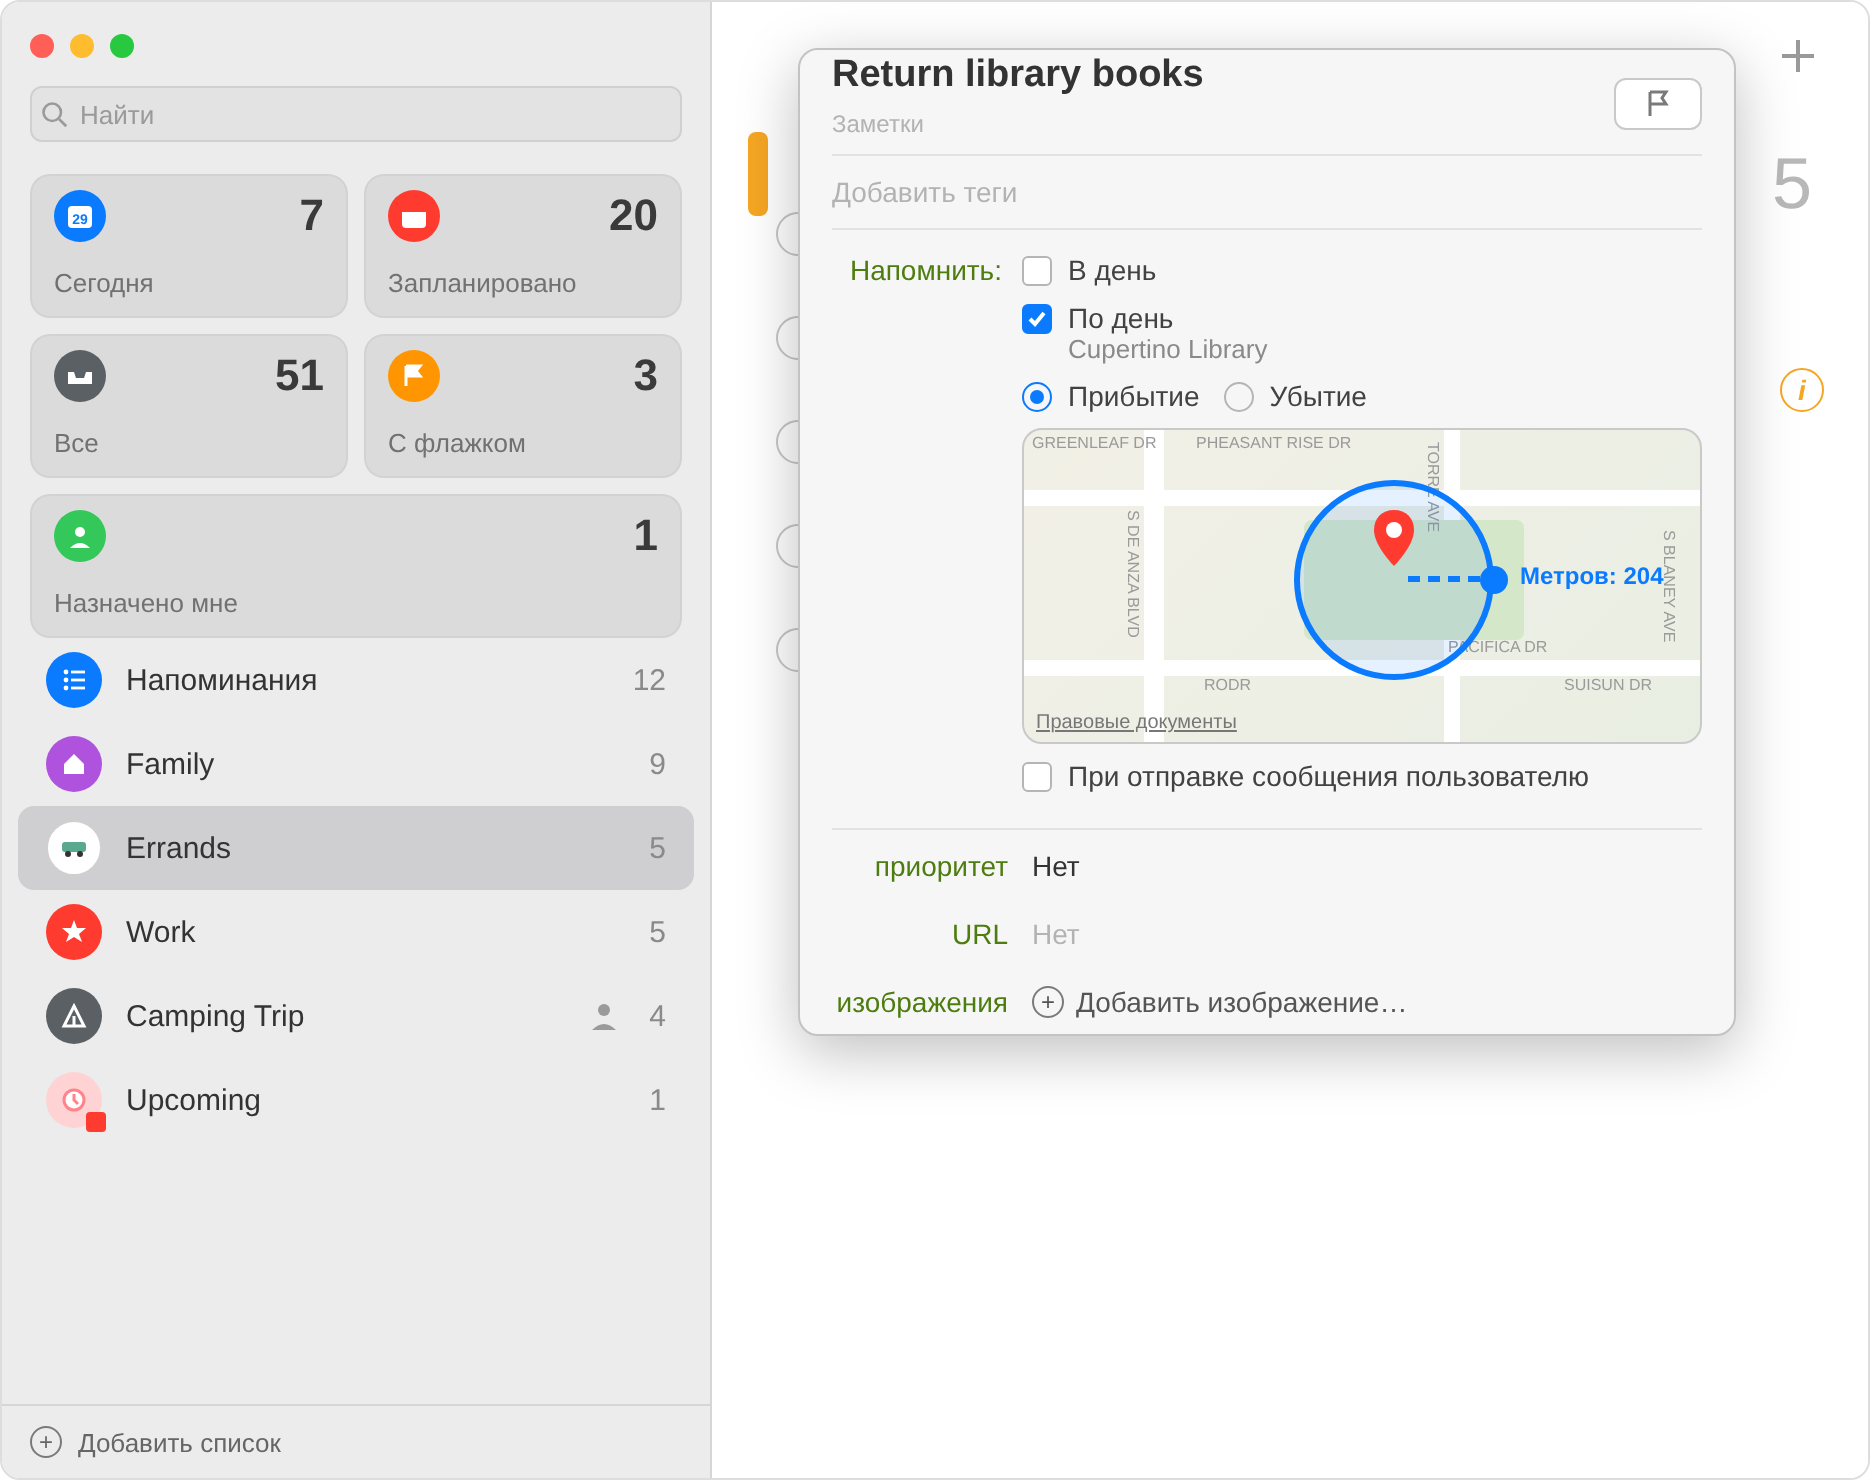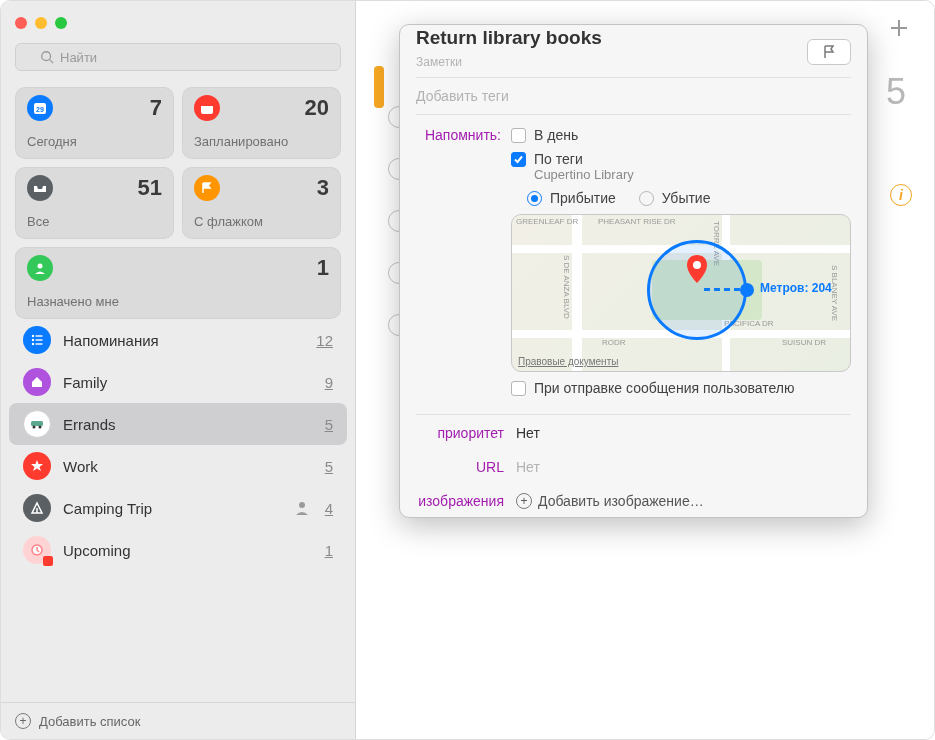--- a/index.html
+++ b/index.html
@@ -3,65 +3,65 @@
 <meta charset="utf-8">
 <style>
 * { box-sizing: border-box; margin: 0; padding: 0; font-family: -apple-system, "Helvetica Neue", Arial, sans-serif; }
 body { width: 935px; height: 740px; background: #fff; display: flex; overflow: hidden; border: 1px solid #ddd; border-radius: 10px; position: relative; }
 
 .sidebar { width: 355px; background: #ececec; border-right: 1px solid #d6d6d6; display: flex; flex-direction: column; padding: 8px 0 0 0; }
 .traffic { display: flex; gap: 8px; padding: 8px 14px; }
 .dot { width: 12px; height: 12px; border-radius: 50%; }
 .red { background: #ff5f57; } .yellow { background: #febc2e; } .green { background: #28c840; }
 
-.search { margin: 6px 14px; height: 28px; background: #e3e3e3; border: 1px solid #d0d0d0; border-radius: 6px; display: flex; align-items: center; padding: 0 24px; color: #9a9a9a; font-size: 13px; gap: 6px; }
+.search { margin: 6px 14px; height: 28px; background: #e3e3e3; border: 1px solid #d0d0d0; border-radius: 6px; display: flex; align-items: center; padding: 0 4px; color: #9a9a9a; font-size: 13px; gap: 6px; }
 .search svg { width: 14px; height: 14px; }
 
 .cards { display: grid; grid-template-columns: 1fr 1fr; gap: 8px; padding: 10px 14px 0 14px; }
 .card { background: #dcdbdb; border-radius: 10px; padding: 8px 12px 10px 12px; display: flex; flex-direction: column; height: 72px; box-shadow: inset 0 0 0 1px rgba(0,0,0,0.04); }
 .card:nth-child(5) { grid-column: 1 / -1; }
 .card-top { display: flex; justify-content: space-between; align-items: center; }
 .card-icon { width: 26px; height: 26px; border-radius: 50%; display: flex; align-items: center; justify-content: center; color: #fff; }
 .card-count { font-size: 22px; font-weight: 700; color: #3a3a3a; }
 .card-label { font-size: 13px; color: #717171; margin-top: auto; font-weight: 500; }
 
 .section-title { font-size: 12px; color: #8a8a8a; font-weight: 600; padding: 16px 22px 4px; }
 .lists { display: flex; flex-direction: column; padding: 0 8px; }
 .list-row { display: flex; align-items: center; height: 42px; padding: 0 14px; border-radius: 8px; gap: 12px; font-size: 15px; color: #333; }
 .list-row.sel { background: #cfceD0; }
 .list-icon { width: 28px; height: 28px; border-radius: 50%; display: flex; align-items: center; justify-content: center; color: #fff; font-size: 14px; flex-shrink: 0; }
 .list-name { flex: 1; }
-.list-count { color: #8a8a8a; font-size: 15px; text-decoration: underline; }
+.list-count { color: #8a8a8a; font-size: 15px; }
 .shared { width: 18px; height: 18px; color: #9a9a9a; margin-right: 2px; }
 
 .footer { margin-top: auto; border-top: 1px solid #d6d6d6; padding: 10px 14px; display: flex; align-items: center; gap: 8px; color: #666; font-size: 13px; }
 
 .main { flex: 1; position: relative; background: #fff; }
 .add-btn { position: absolute; top: 16px; right: 24px; color: #9a9a9a; }
 .big-num { position: absolute; top: 70px; right: 28px; font-size: 36px; color: #b8b8b8; font-weight: 300; }
 .list-dots { position: absolute; left: 32px; top: 105px; display: flex; flex-direction: column; gap: 30px; }
 .list-dot { width: 22px; height: 22px; border: 1.5px solid #c6c6c6; border-radius: 50%; }
 .selbar { position: absolute; left: 18px; top: 65px; width: 10px; height: 42px; background: #f5a623; border-radius: 4px; }
 
 .info-btn { position: absolute; right: 22px; top: 183px; width: 22px; height: 22px; border: 1.5px solid #f5a623; border-radius: 50%; display: flex; align-items: center; justify-content: center; color: #f5a623; font-size: 14px; font-style: italic; font-weight: 600; }
 
 .panel { position: absolute; left: 398px; top: 23px; width: 469px; background: #f7f6f6; border: 1px solid #c3c3c3; border-radius: 10px; box-shadow: 0 8px 30px rgba(0,0,0,0.25); padding: 2px 16px; display: flex; flex-direction: column; gap: 6px; }
 .panel-title { font-size: 19px; font-weight: 700; color: #333; }
 .panel-sub { font-size: 12px; color: #b3b3b3; padding-bottom: 8px; border-bottom: 1px solid #e2e2e2; }
 .panel-tags { font-size: 14px; color: #b3b3b3; padding: 4px 0 10px; border-bottom: 1px solid #e2e2e2; }
 .flag-btn { position: absolute; right: 16px; top: 14px; width: 44px; height: 26px; border: 1px solid #c9c9c9; border-radius: 6px; display: flex; align-items: center; justify-content: center; background: #fff; color: #7a7a7a; }
 
 .row { display: flex; gap: 10px; padding: 6px 0; font-size: 14px; color: #424242; }
-.row-label { width: 88px; text-align: right; color: #a21caf; }
+.row-label { width: 88px; text-align: right; color: #4d7c0f; }
 .row-body { flex: 1; display: flex; flex-direction: column; gap: 8px; }
 .chk-row { display: flex; align-items: center; gap: 8px; }
 .chk { width: 15px; height: 15px; border: 1px solid #b5b5b5; border-radius: 3px; background: #fff; display: flex; align-items: center; justify-content: center; }
 .chk.on { background: #0a7aff; border-color: #0a7aff; color: #fff; }
 .loc-name { font-size: 13px; color: #8a8a8a; margin-left: 23px; }
-.radio-grp { display: flex; gap: 23px; margin-left: 16px; }
+.radio-grp { display: flex; gap: 12px; margin-left: 0; }
 .radio { width: 15px; height: 15px; border: 1px solid #b5b5b5; border-radius: 50%; display: flex; align-items: center; justify-content: center; }
 .radio.on { border-color: #0a7aff; }
 .radio.on::after { content: ''; width: 7px; height: 7px; background: #0a7aff; border-radius: 50%; }
 
 .map { width: 340px; height: 158px; border: 1px solid #c9c9c9; border-radius: 10px; background: linear-gradient(135deg, #f2f0e6 0%, #e9eee3 100%); position: relative; overflow: hidden; font-size: 9px; color: #a0a0a0; }
 .map .road { position: absolute; background: #fff; }
 .map .r1 { left: 60px; top: 0; width: 10px; height: 100%; }
 .map .r2 { left: 0; top: 30px; width: 100%; height: 8px; }
 .map .r3 { left: 0; top: 115px; width: 100%; height: 8px; }
 .map .r4 { left: 210px; top: 0; width: 8px; height: 100%; }
@@ -274,21 +274,21 @@
         <div class="chk"></div>
         <span>В день</span>
       </div>
       <div>
         <div class="chk-row">
           <div class="chk on">
               <svg width="11" height="11" viewBox="0 0 11 11">
                 <path d="M2 5.5 L4.5 8 L9 2.5" stroke="#fff" stroke-width="2" fill="none"></path>
               </svg>
             </div>
-          <span>По теги</span>
+          <span>По день</span>
         </div>
         <div class="loc-name">Cupertino Library</div>
       </div>
       <div class="radio-grp">
         <div class="chk-row">
           <div class="radio on"></div>
           <span>Прибытие</span>
         </div>
         <div class="chk-row">
           <div class="radio"></div>

